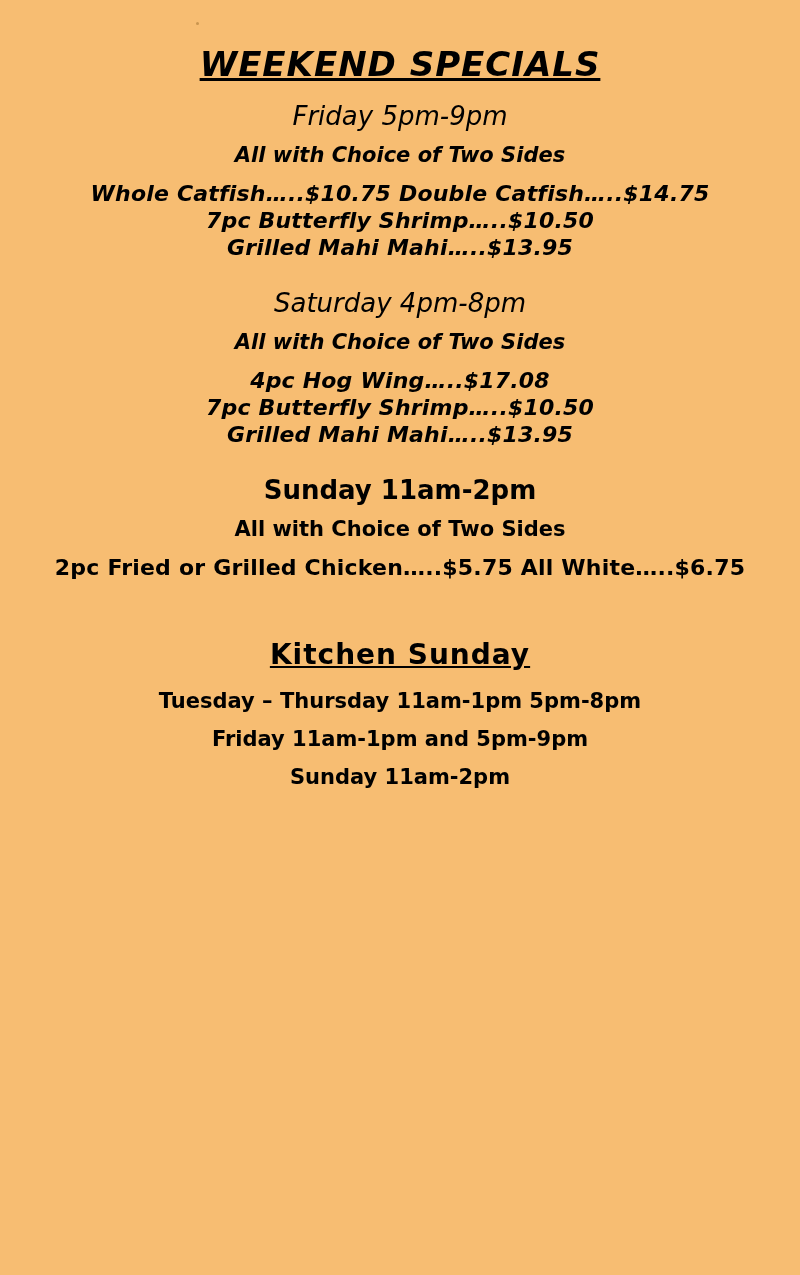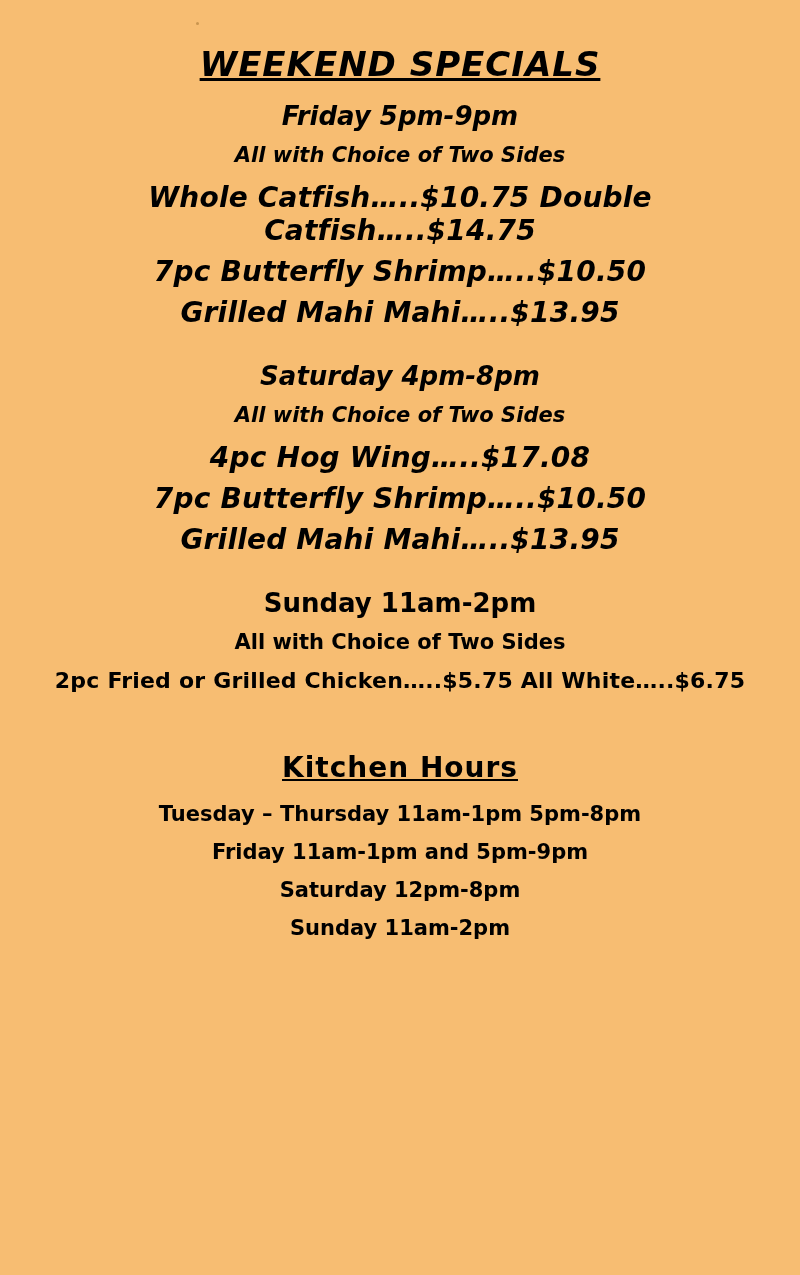--- a/index.html
+++ b/index.html
@@ -26,21 +26,21 @@
     font-size: 34px;
     font-weight: bold;
     font-style: italic;
     letter-spacing: 1px;
     text-decoration: underline;
     margin: 16px 0 18px 0;
     line-height: 1.1;
   }
   .day-heading-italic {
     font-size: 26px;
-    font-weight: bold;
+    font-weight: normal;
     font-style: italic;
     margin: 10px 0 12px 0;
   }
   .day-heading-plain {
     font-size: 26px;
     font-weight: bold;
     font-style: normal;
     margin: 10px 0 12px 0;
   }
   .subhead-italic {
@@ -49,24 +49,24 @@
     font-style: italic;
     margin: 10px 0 14px 0;
   }
   .subhead-plain {
     font-size: 21px;
     font-weight: bold;
     font-style: normal;
     margin: 10px 0 14px 0;
   }
   .item-italic {
-    font-size: 28px;
+    font-size: 22px;
     font-weight: bold;
     font-style: italic;
-    margin: 8px 0;
+    margin: 2px 0;
     letter-spacing: 0.2px;
   }
   .item-plain {
     font-size: 22px;
     font-weight: bold;
     font-style: normal;
     margin: 14px 0;
     letter-spacing: 0.2px;
   }
   .section {
@@ -128,20 +128,19 @@
 
   <div class="section">
     <div class="day-heading-plain">Sunday 11am-2pm</div>
     <div class="subhead-plain">All with Choice of Two Sides</div>
     <div class="item-plain">2pc Fried or Grilled Chicken…..$5.75 All White…..$6.75</div>
   </div>
 
   <div class="spacer-md"></div>
 
   <div class="section">
-    <div class="hours-title">Kitchen Hours</div>
+    <div class="hours-title">Kitchen Sunday</div>
     <div class="hours-line">Tuesday – Thursday 11am-1pm 5pm-8pm</div>
     <div class="hours-line">Friday 11am-1pm and 5pm-9pm</div>
-    <div class="hours-line">Saturday 12pm-8pm</div>
     <div class="hours-line">Sunday 11am-2pm</div>
   </div>
 
 </div>
 
 </body></html>

